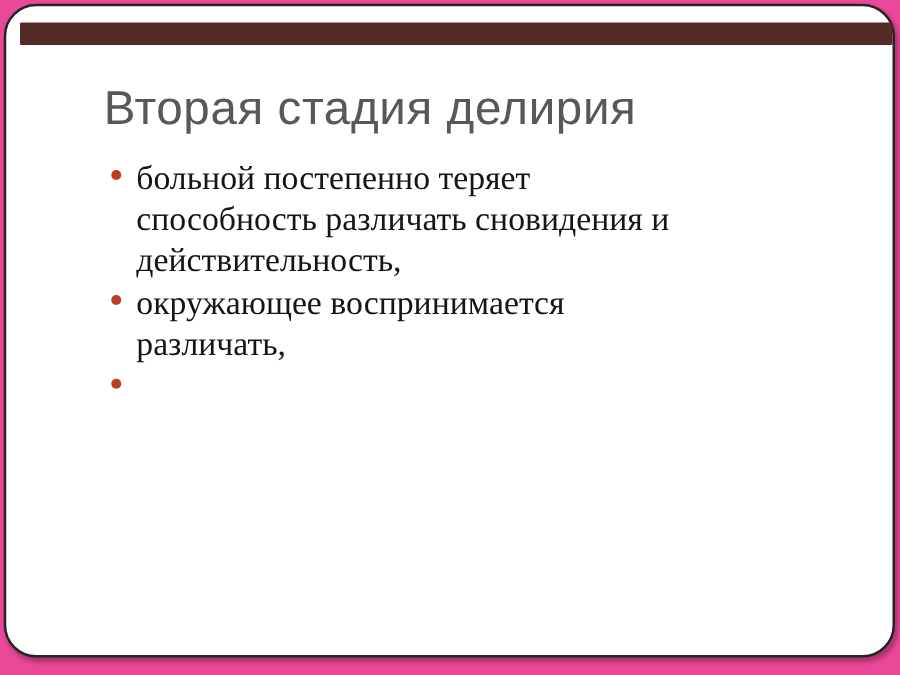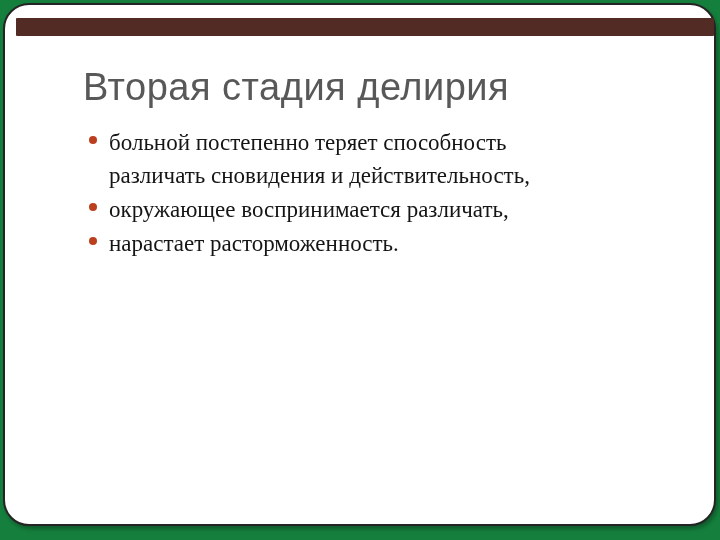--- a/index.html
+++ b/index.html
@@ -4,21 +4,21 @@
 <style>
   html, body {
     margin: 0;
     padding: 0;
     background: #ffffff;
   }
   .canvas {
     position: relative;
     width: 720px;
     height: 540px;
-    background: #15803d;
+    background: #ec4899;
     overflow: hidden;
     font-family: "Liberation Sans", sans-serif;
   }
   .slide-frame {
     position: absolute;
     left: 3px;
     top: 3px;
     width: 709px;
     height: 519px;
     border: 2px solid #242424;
@@ -49,21 +49,21 @@
   }
   .bullet-list {
     position: absolute;
     left: 80px;
     top: 121px;
     width: 480px;
     margin: 0;
     padding: 0;
     list-style: none;
     font-family: "Liberation Serif", "DejaVu Serif", serif;
-    font-size: 23px;
+    font-size: 27px;
     line-height: 33px;
     color: #151515;
   }
   .bullet-item {
     position: relative;
     padding-left: 24px;
     margin: 0 0 1px 0;
   }
   .bullet-dot {
     position: absolute;
@@ -88,17 +88,16 @@
       <li class="bullet-item">
         <span class="bullet-dot"></span>
         <span>больной постепенно теряет способность различать сновидения и действительность,</span>
       </li>
       <li class="bullet-item">
         <span class="bullet-dot"></span>
         <span>окружающее воспринимается различать,</span>
       </li>
       <li class="bullet-item">
         <span class="bullet-dot"></span>
-        <span>нарастает расторможенность.</span>
       </li>
     </ul>
   </div>
 </div>
 
 </body></html>

